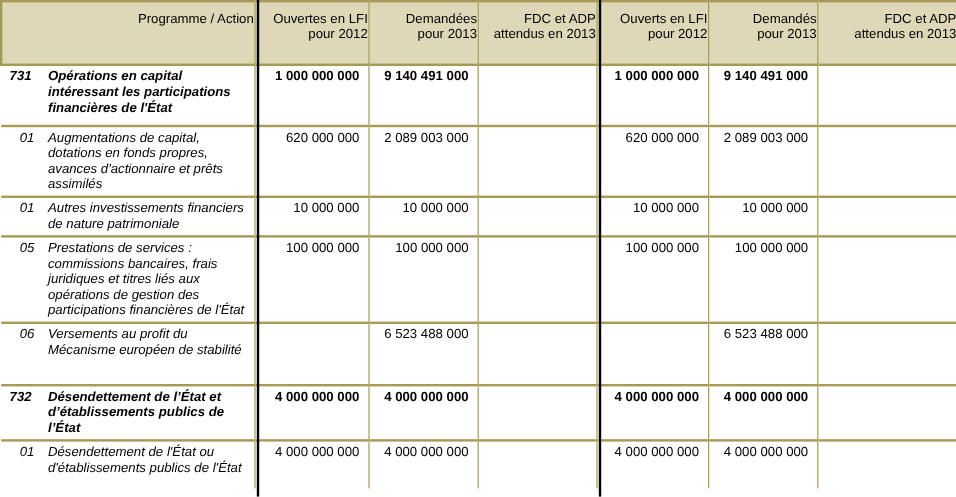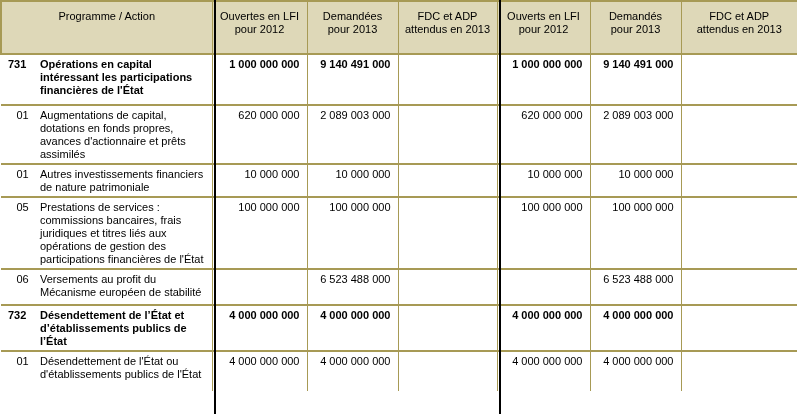--- a/index.html
+++ b/index.html
@@ -33,51 +33,51 @@
 
   th,td{box-sizing:border-box;vertical-align:top;padding:0;}
 
   th{
     background:#ded8b8;
     border-top:2px solid #a79a55;
     border-bottom:2px solid #a79a55;
     border-left:1.5px solid #a79a55;
     border-right:1.5px solid #a79a55;
     font-weight:normal;font-size:11px;line-height:13px;
-    text-align:center;white-space:pre-line;
+    text-align:right;white-space:pre-line;
     padding-top:8px;height:53px;
   }
   th:first-child{border-left:2px solid #a79a55;}
   th:last-child{border-right:2px solid #a79a55;}
 
   td{
     border:1.5px solid #a79a55;
     border-top:none;
     border-bottom:2px solid #a79a55;
     background:#fff;
   }
   td:first-child{border-left:none;}
   td:last-child{border-right:2px solid #a79a55;}
   tr.last-row td{border-bottom:none;}
 
   td.num{text-align:right;padding:3px 7px 2px 2px;white-space:nowrap;}
-  td.labelcell{padding:3px 0 2px 0;}
+  td.labelcell{padding:3px 0 2px 0;font-style:italic;}
   .labflex{display:flex;align-items:flex-start;}
   .code{flex:0 0 36px;padding-left:7px;box-sizing:border-box;}
   .lab{flex:1;margin-left:3px;padding-right:4px;}
   tr.programme{font-weight:bold;}
   tr.programme .code{text-align:left;}
   tr.action .code{text-align:center;}
 
   tr.h-731 td{height:51px;}
   tr.h-01a td{height:47px;}
   tr.h-03 td{height:33px;}
   tr.h-04 td{height:33px;}
   tr.h-05 td{height:67px;margin-top:44px;}
-  tr.h-06 td{height:36px;}
+  tr.h-06 td{height:52px;}
   tr.h-732 td{height:33px;}
   tr.h-01b td{height:40px;}
 
   
   .vline{position:absolute;top:0;bottom:0;width:1.5px;background:#000;}
   .vline-ae{left:214px;}
   .vline-cp{left:499px;}
 </style>
 </head>
 <body>

